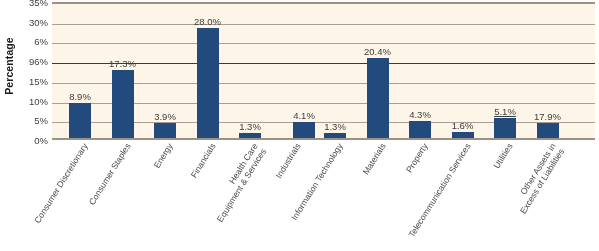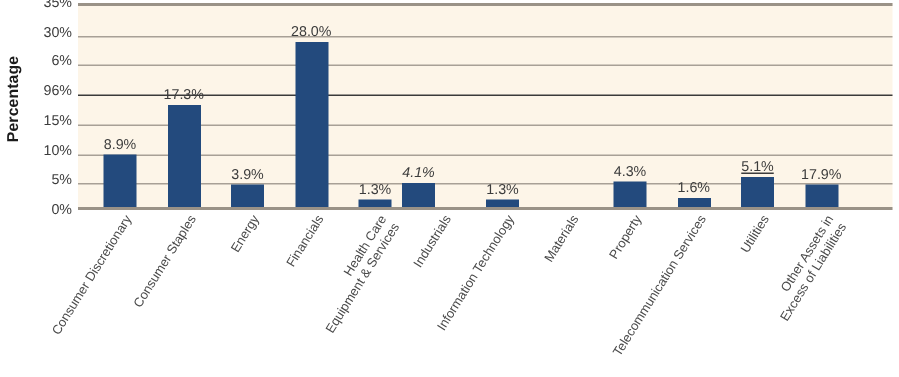--- a/index.html
+++ b/index.html
@@ -175,27 +175,31 @@
           <div class="bar-label" style="bottom: 16.3771px;">3.9%</div>
         </div>
         <div class="bar-slot" style="left: 135.5px;">
           <div class="bar" style="height: 110.4px; background: rgb(35, 74, 125);"></div>
           <div class="bar-label" style="bottom: 111.4px;">28.0%</div>
         </div>
         <div class="bar-slot" style="left: 178px;">
           <div class="bar" style="height: 5.12571px; background: rgb(35, 74, 125);"></div>
           <div class="bar-label" style="bottom: 6.12571px;">1.3%</div>
         </div>
-        <div class="bar-slot" style="left: 207px; font-style: italic;">
+        <div class="bar-slot" style="left: 232px;">
           <div class="bar" style="height: 16.1657px; background: rgb(35, 74, 125);"></div>
           <div class="bar-label" style="bottom: 17.1657px;">4.1%</div>
         </div>
         <div class="bar-slot" style="left: 263px;">
           <div class="bar" style="height: 5.12571px; background: rgb(35, 74, 125);"></div>
           <div class="bar-label" style="bottom: 6.12571px;">1.3%</div>
+        </div>
+        <div class="bar-slot" style="left: 305.5px;">
+          <div class="bar" style="height: 80.4343px; background: rgb(35, 74, 125);"></div>
+          <div class="bar-label" style="bottom: 81.4343px;">20.4%</div>
         </div>
         <div class="bar-slot" style="left: 348px;">
           <div class="bar" style="height: 16.9543px; background: rgb(35, 74, 125);"></div>
           <div class="bar-label" style="bottom: 17.9543px;">4.3%</div>
         </div>
         <div class="bar-slot" style="left: 390.5px;">
           <div class="bar" style="height: 6.30857px; background: rgb(35, 74, 125);"></div>
           <div class="bar-label" style="bottom: 7.30857px;">1.6%</div>
         </div>
         <div class="bar-slot" style="left: 433px;">

